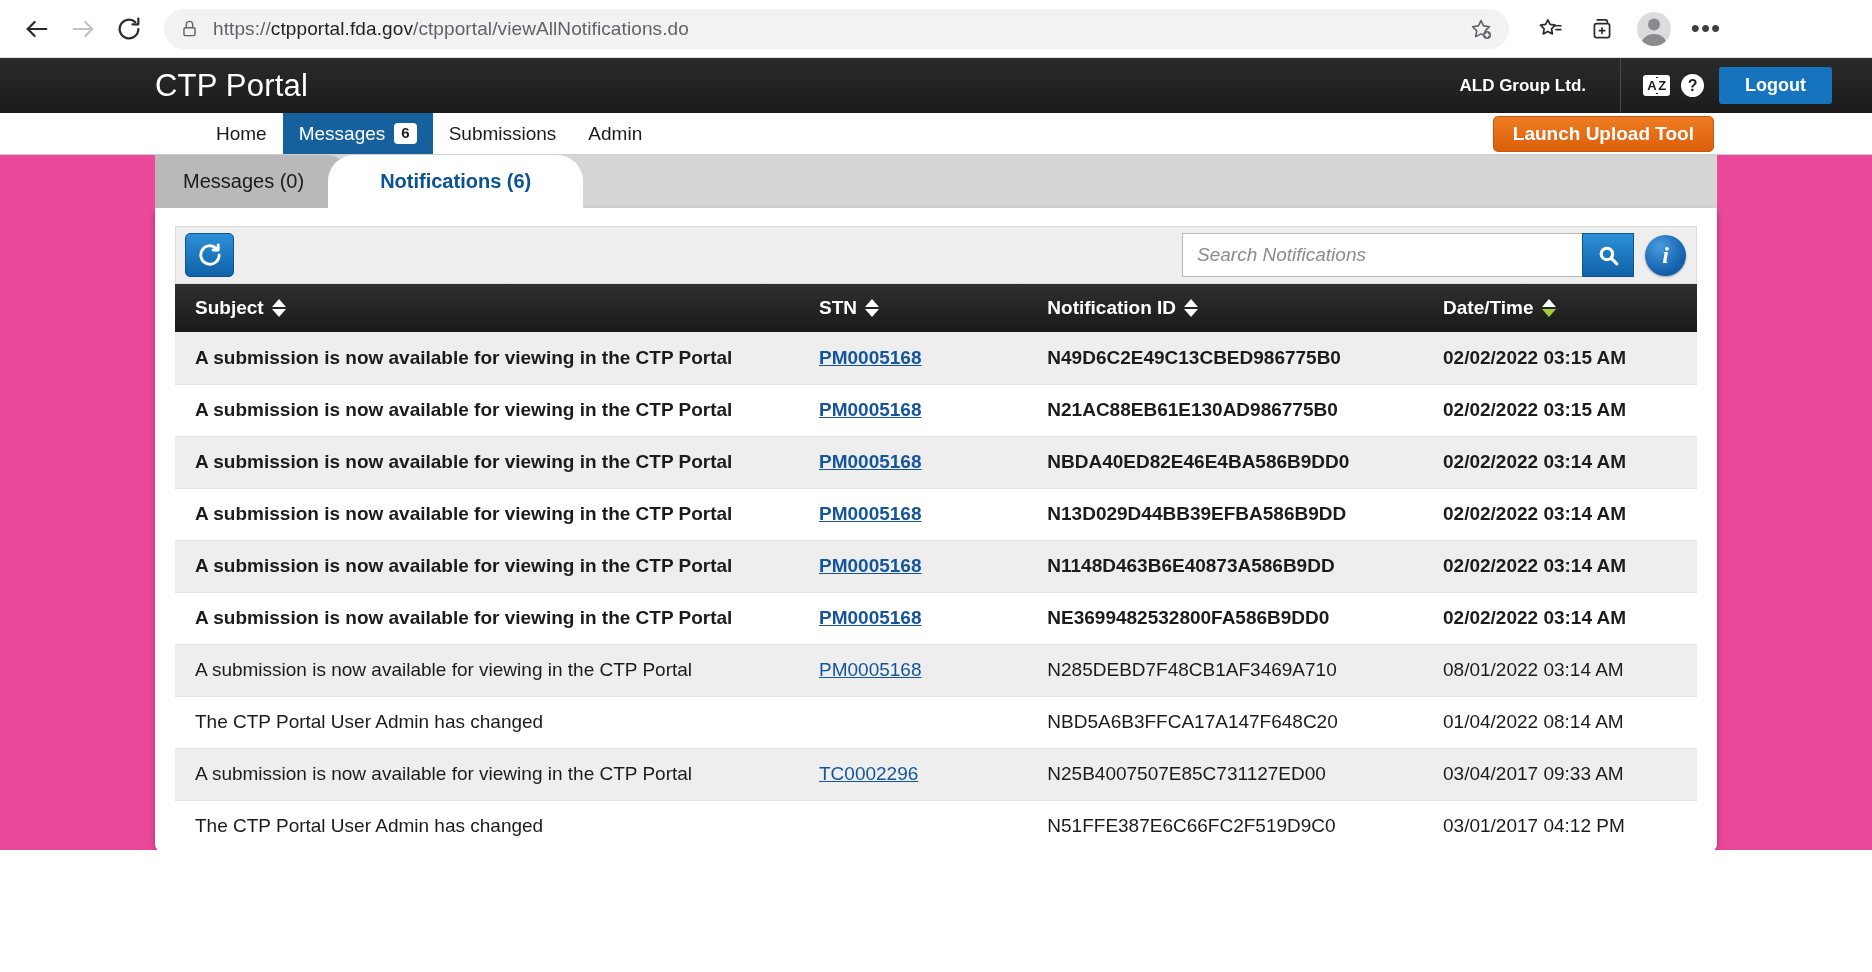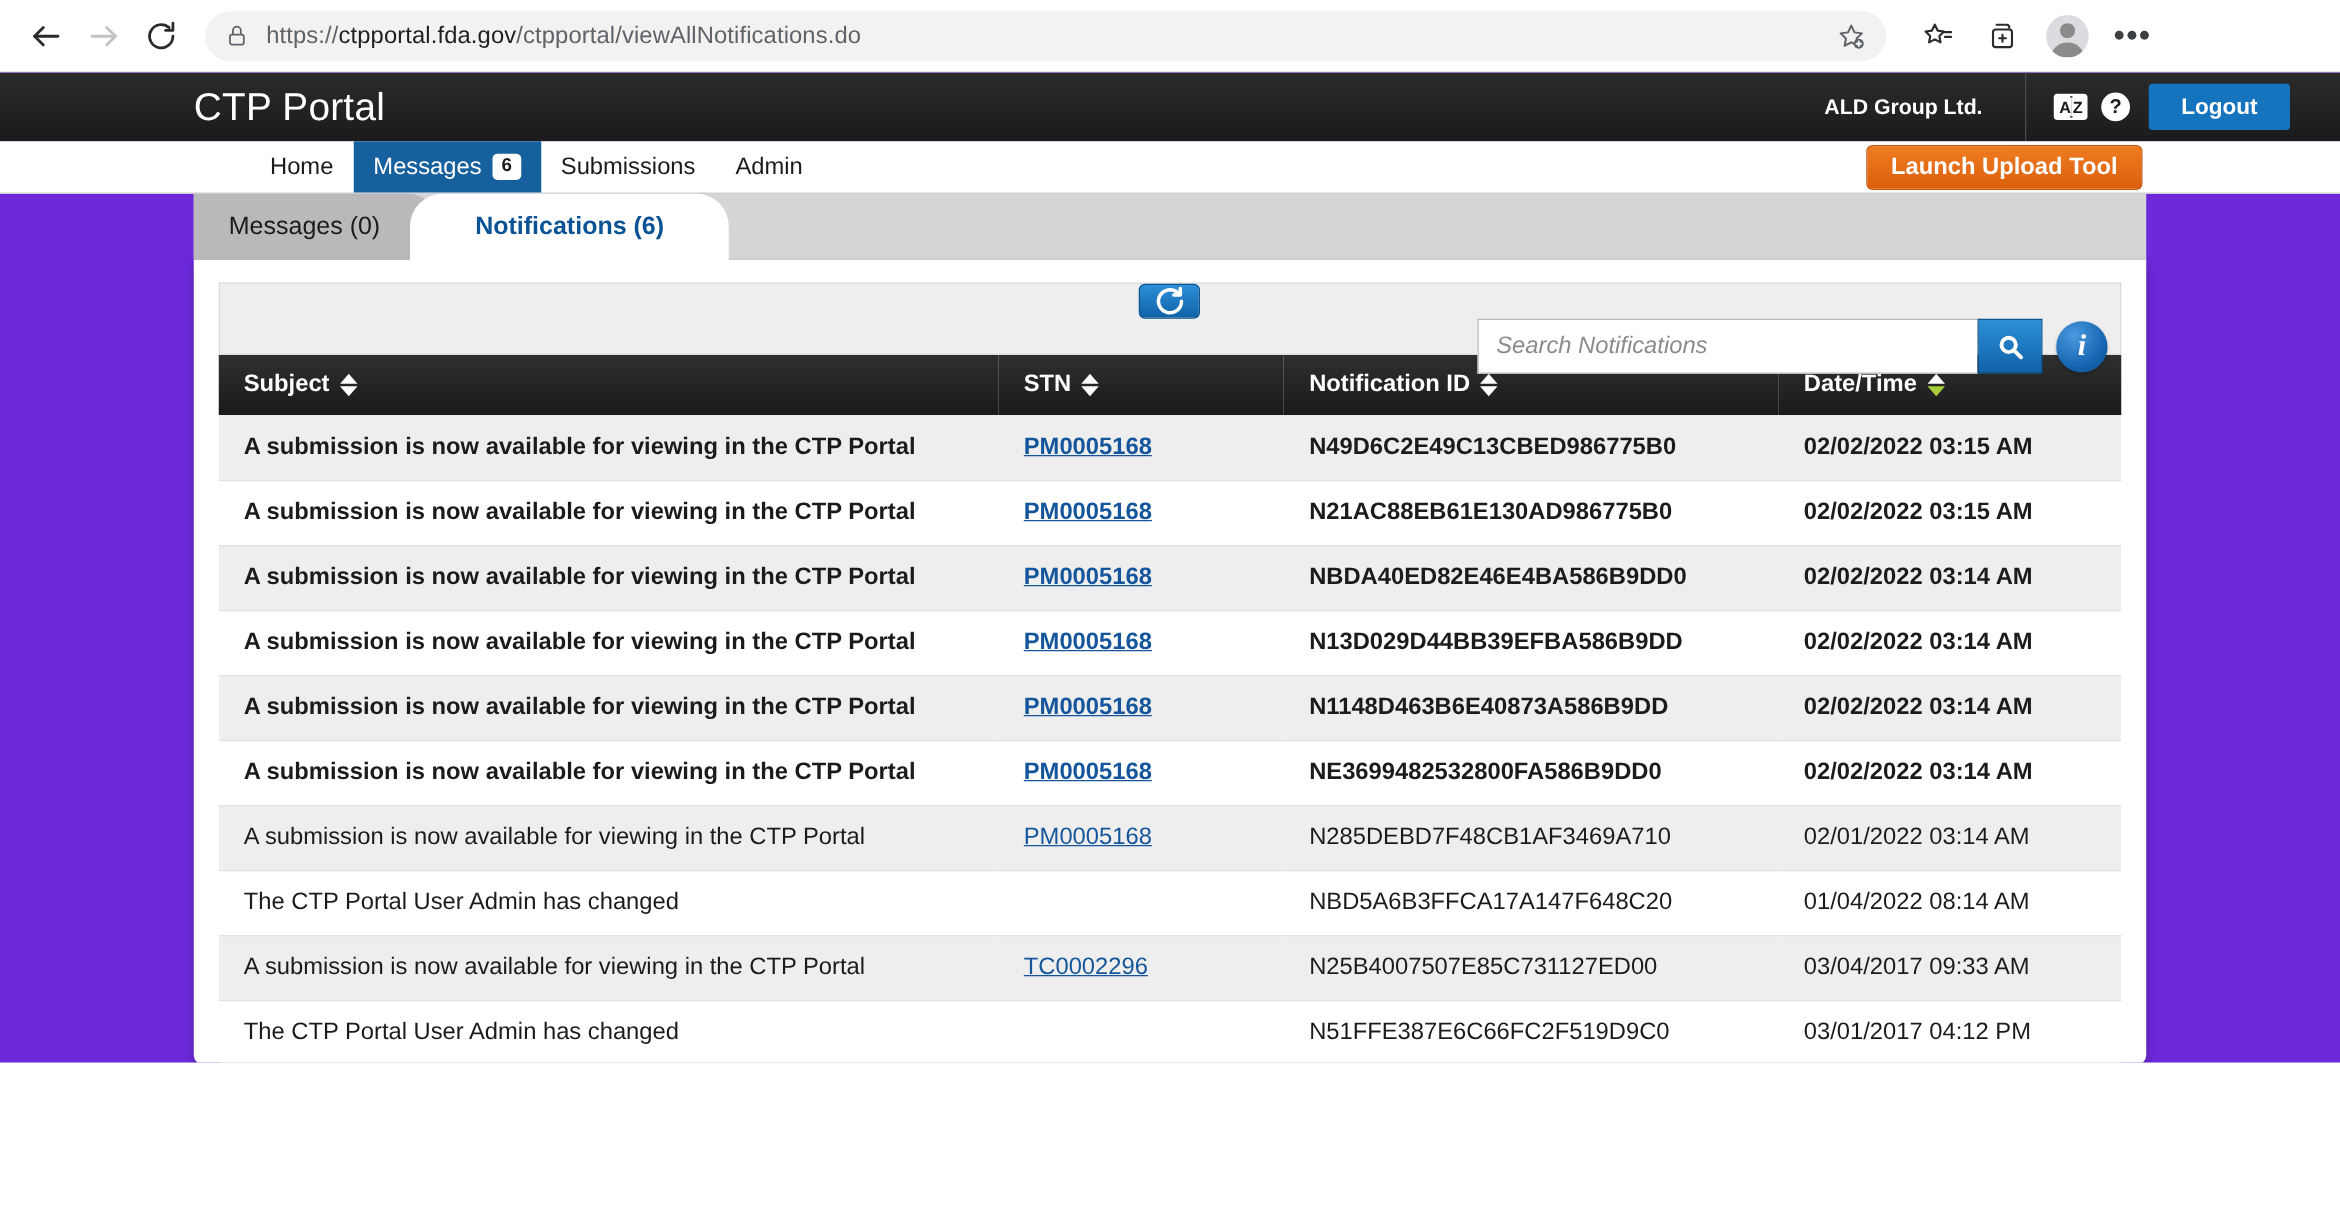--- a/index.html
+++ b/index.html
@@ -58,21 +58,21 @@
     width: 34px; height: 34px; border-radius: 50%;
     background: #dadce0;
     display: flex; align-items: flex-end; justify-content: center;
     overflow: hidden;
   }
   .dots { font-size: 26px; color: #3c4043; letter-spacing: 1px; line-height: 0.6; }
 
   
   .page {
     height: 792px;
-    background: #6d28d9;
+    background: #ec4899;
     position: relative;
     overflow: hidden;
   }
 
   
   .ctp-header {
     height: 55px;
     background: linear-gradient(180deg,#2b2b2b 0%, #1b1b1b 100%);
     display: flex;
     align-items: center;
@@ -238,21 +238,20 @@
 
   
   .toolbar {
     background: #eeeeee;
     border: 1px solid #dcdcdc;
     height: 58px;
     display: flex;
     align-items: center;
     padding: 0 10px 0 9px;
     position: relative;
-    flex-direction: column;
   }
   .refresh-btn {
     width: 49px; height: 44px;
     background: linear-gradient(180deg,#2d8fd6 0%, #0f62a8 100%);
     border: 1px solid #0d5590;
     border-radius: 5px;
     display: flex; align-items: center; justify-content: center;
     cursor: pointer;
   }
   .search-area {
@@ -584,21 +583,21 @@
             <tr class="row-plain">
               <td class="col-subject unread">A submission is now available for viewing in the CTP Portal</td>
               <td class="col-stn unread"><span class="stn-link">PM0005168</span></td>
               <td class="col-nid unread">NE3699482532800FA586B9DD0</td>
               <td class="col-date unread">02/02/2022 03:14 AM</td>
             </tr>
             <tr class="row-alt">
               <td class="col-subject">A submission is now available for viewing in the CTP Portal</td>
               <td class="col-stn"><span class="stn-link">PM0005168</span></td>
               <td class="col-nid">N285DEBD7F48CB1AF3469A710</td>
-              <td class="col-date">02/01/2022 03:14 AM</td>
+              <td class="col-date">08/01/2022 03:14 AM</td>
             </tr>
             <tr class="row-plain">
               <td class="col-subject">The CTP Portal User Admin has changed</td>
               <td class="col-stn"></td>
               <td class="col-nid">NBD5A6B3FFCA17A147F648C20</td>
               <td class="col-date">01/04/2022 08:14 AM</td>
             </tr>
             <tr class="row-alt">
               <td class="col-subject">A submission is now available for viewing in the CTP Portal</td>
               <td class="col-stn"><span class="stn-link">TC0002296</span></td>

